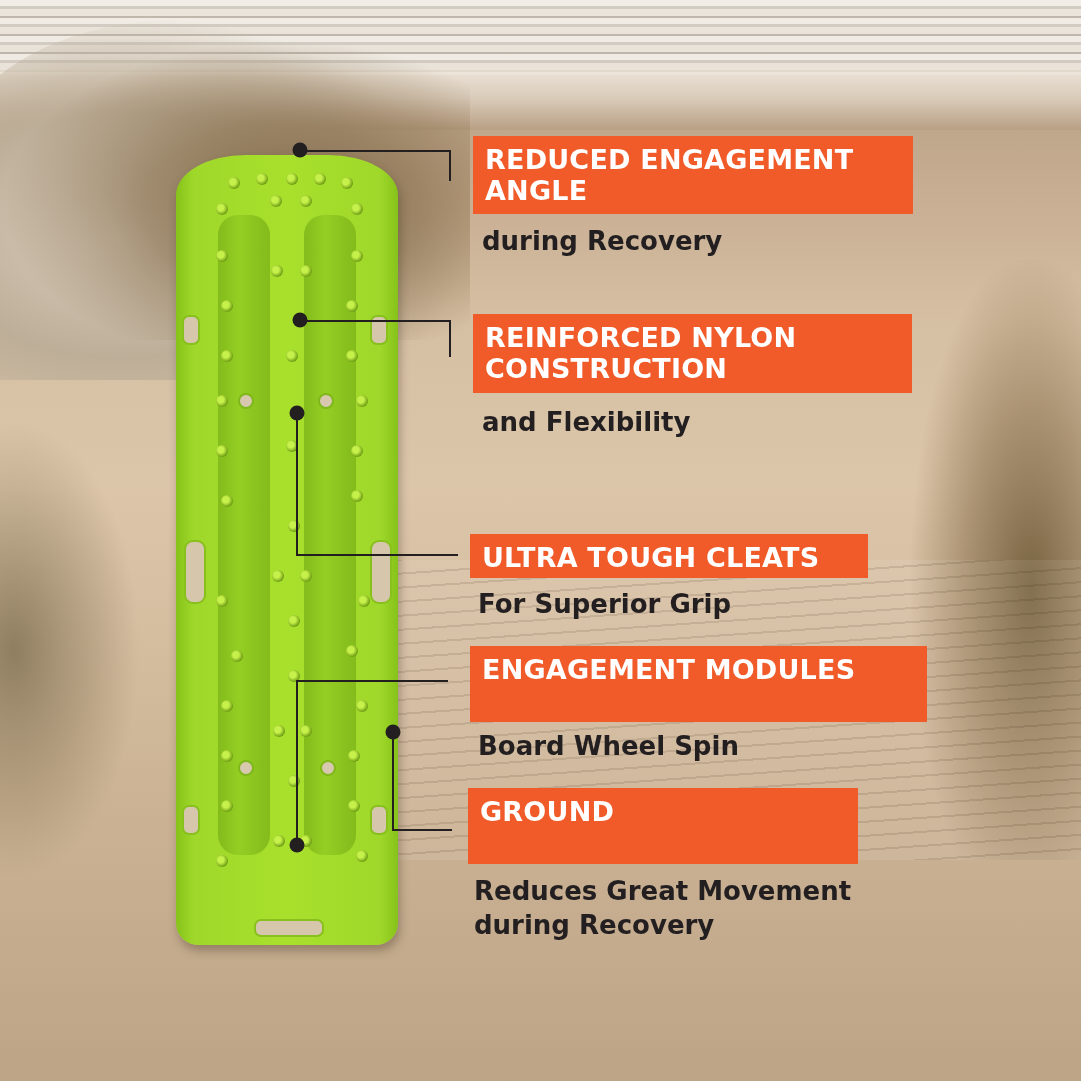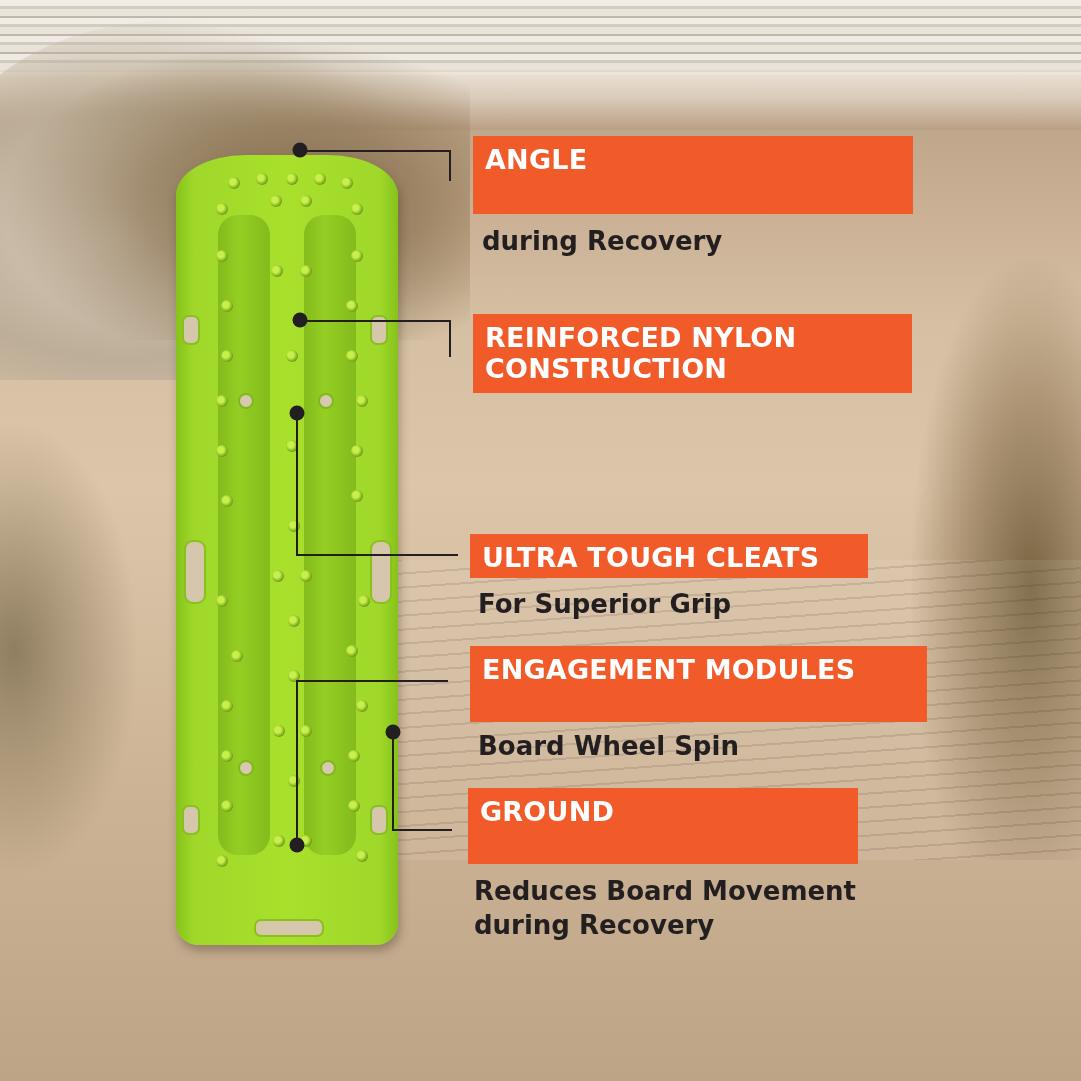--- a/index.html
+++ b/index.html
@@ -152,46 +152,48 @@
   <div class="line" style="left:392px;top:732px;width:2px;height:98px"></div>
   <div class="line" style="left:392px;top:829px;width:60px;height:2px"></div>
 </div>
 <div>
   <div class="dot" style="left:297px;top:845px"></div>
   <div class="line" style="left:296px;top:680px;width:2px;height:166px"></div>
   <div class="line" style="left:296px;top:680px;width:152px;height:2px"></div>
 </div>
 
 <div class="label" style="left:473px;top:136px;width:440px;height:78px">
+  <div>REDUCED ENGAGEMENT</div>
   <div>ANGLE</div>
 </div>
 <div class="desc" style="left:482px;top:224px">
   <div>during Recovery</div>
 </div>
 
 <div class="label" style="left:473px;top:314px;width:439px;height:79px">
   <div>REINFORCED NYLON</div>
   <div>CONSTRUCTION</div>
 </div>
 <div class="desc" style="left:482px;top:405px">
+  <div>and Flexibility</div>
 </div>
 
 <div class="label" style="left:470px;top:534px;width:398px;height:44px">
   <div>ULTRA TOUGH CLEATS</div>
 </div>
 <div class="desc" style="left:478px;top:587px">
   <div>For Superior Grip</div>
 </div>
 
 <div class="label" style="left:470px;top:646px;width:457px;height:76px">
   <div>ENGAGEMENT MODULES</div>
 </div>
 <div class="desc" style="left:478px;top:729px">
   <div>Board Wheel Spin</div>
 </div>
 
 <div class="label" style="left:468px;top:788px;width:390px;height:76px">
   <div>GROUND</div>
 </div>
 <div class="desc" style="left:474px;top:874px">
-  <div>Reduces Board Movement</div>
+  <div>Reduces Great Movement</div>
   <div>during Recovery</div>
 </div>
 
 </body></html>

